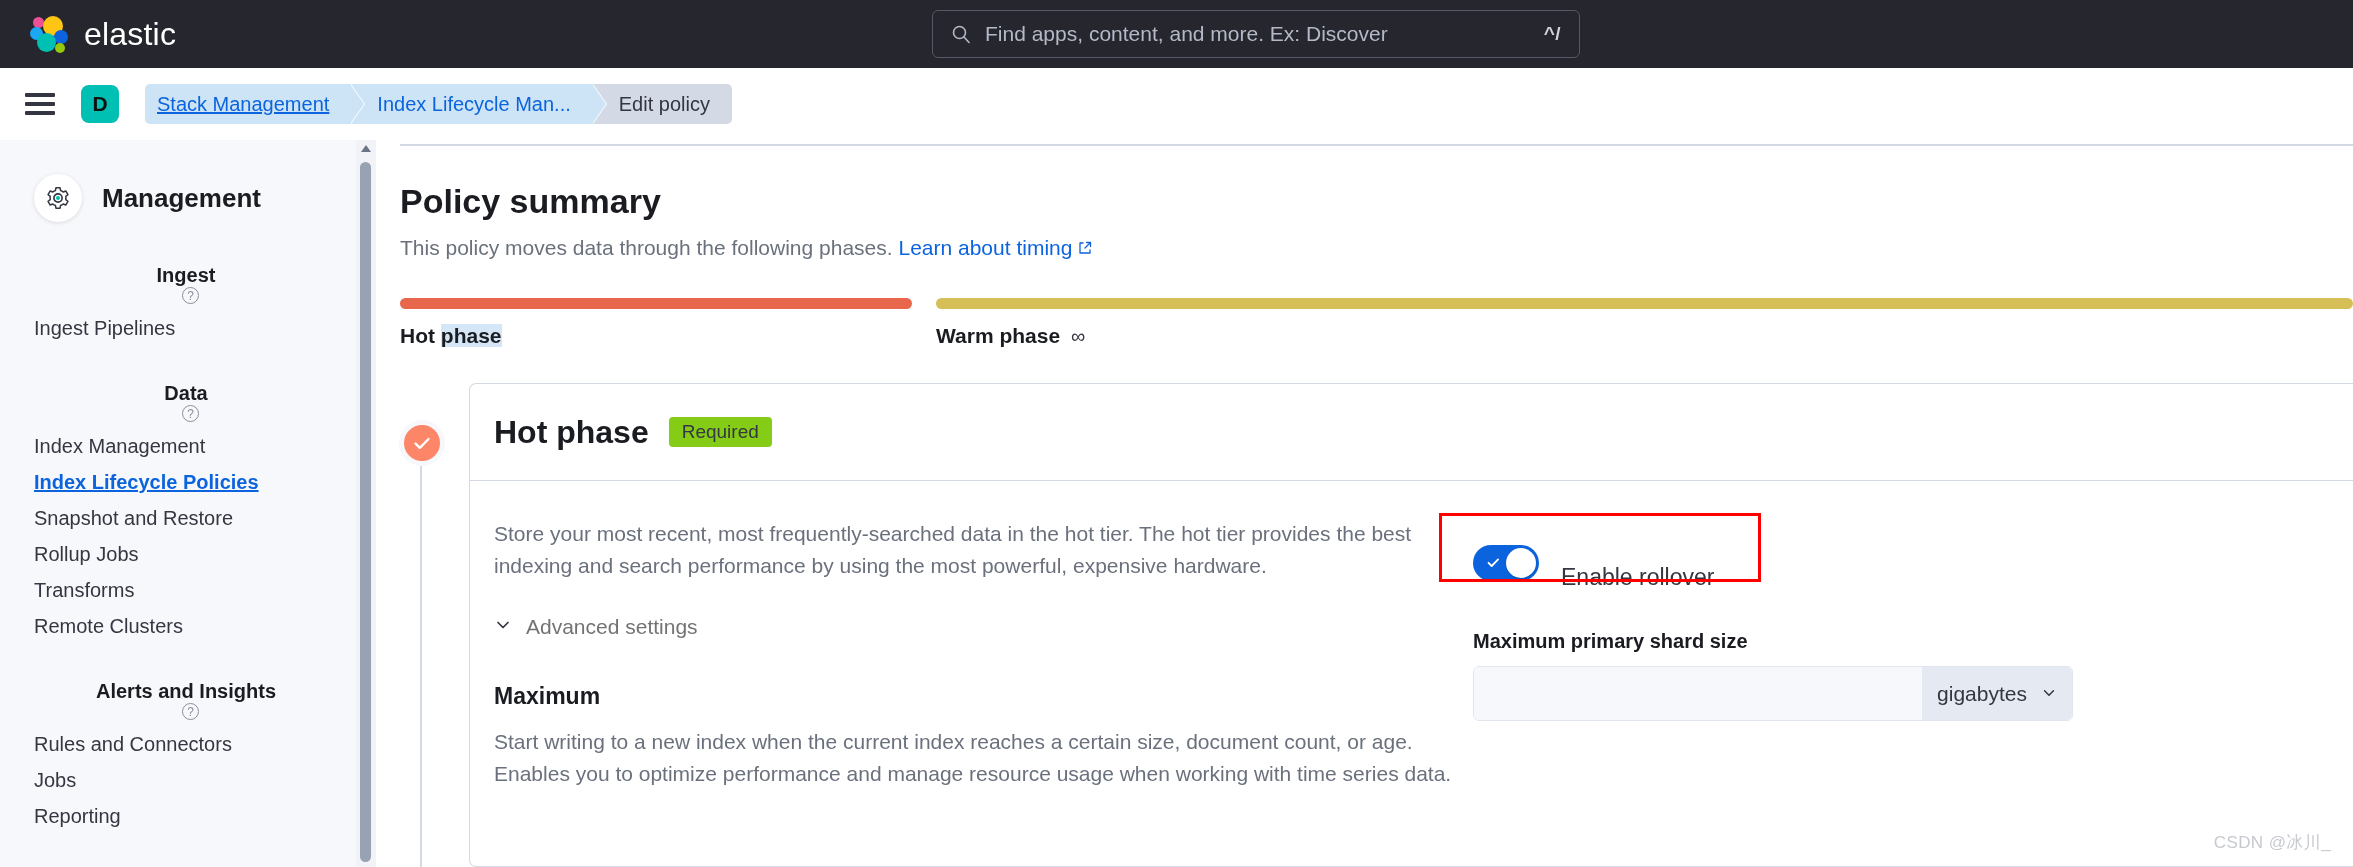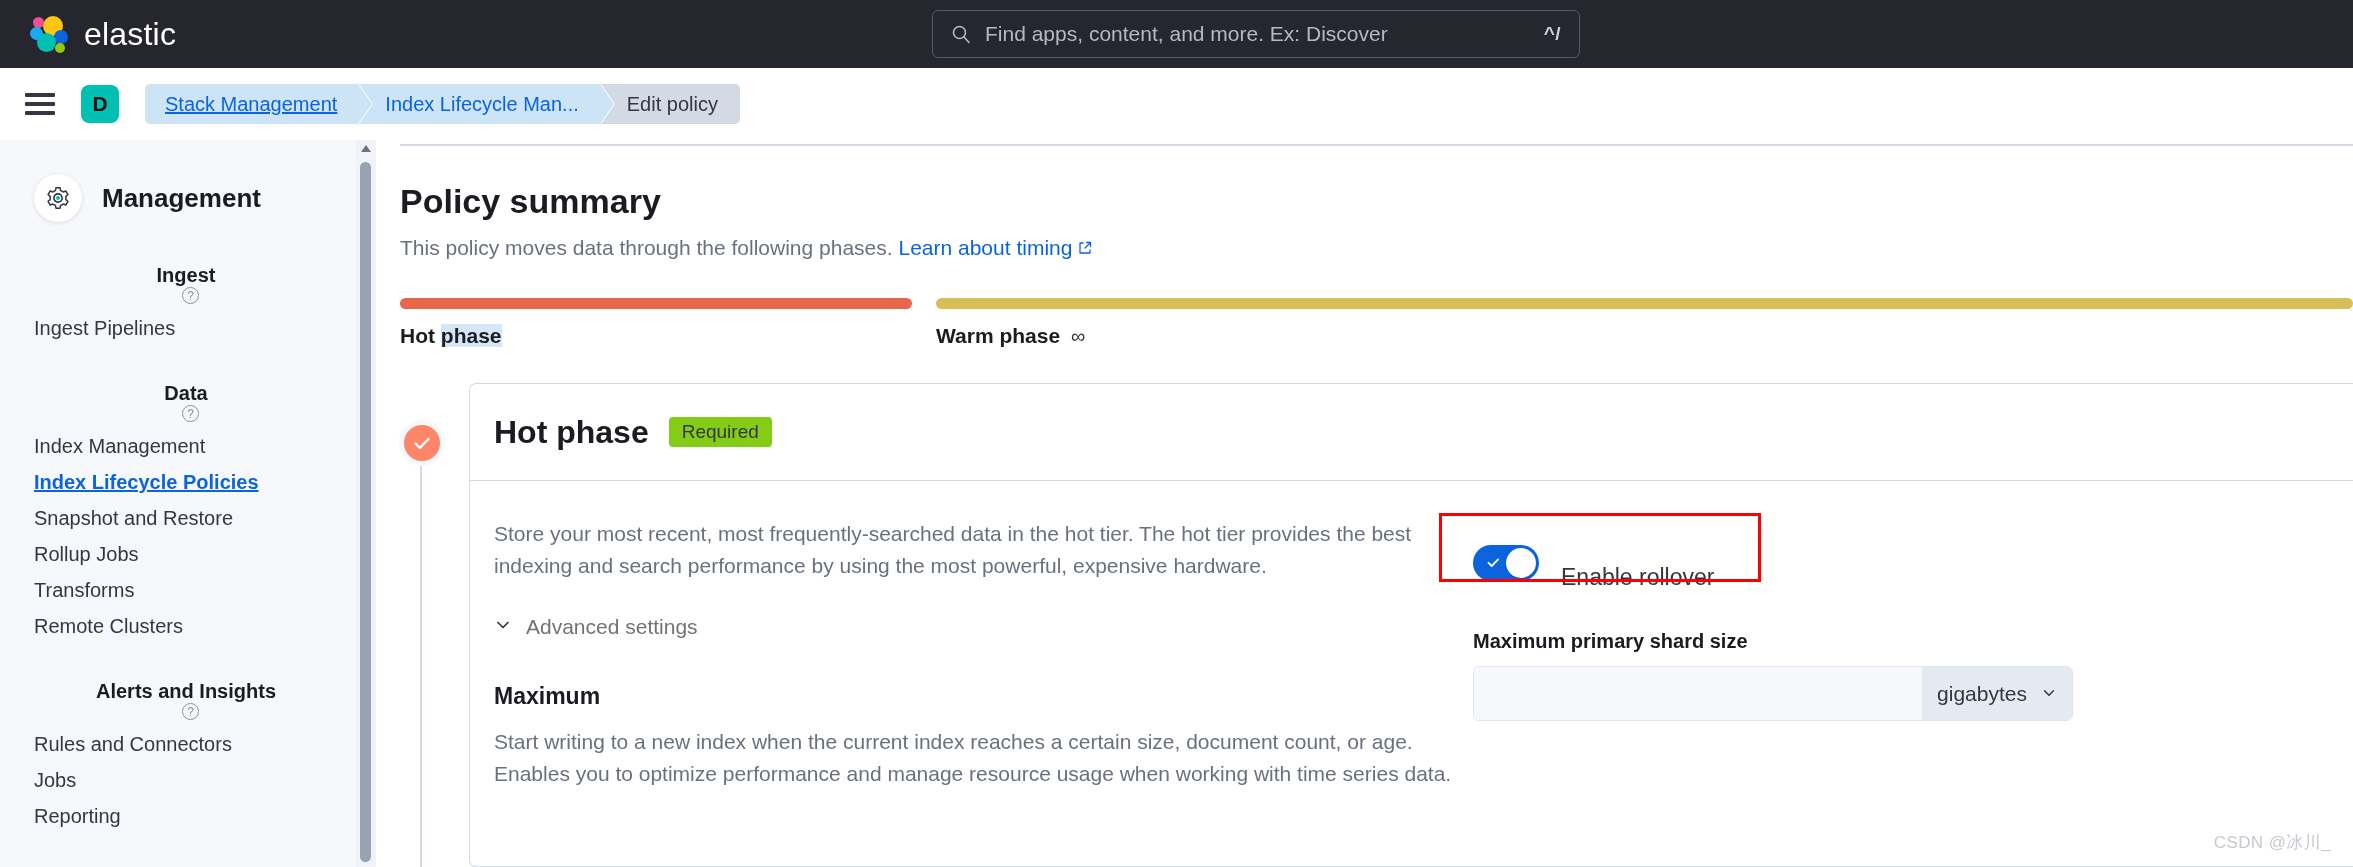--- a/index.html
+++ b/index.html
@@ -62,21 +62,21 @@
     display: flex; align-items: center; justify-content: center;
   }
   .crumbs { display: flex; align-items: center; margin-left: 26px; height: 40px; }
   .crumb {
     position: relative; height: 40px; display: flex; align-items: center;
     padding: 0 22px 0 26px; font-size: 20px; white-space: nowrap;
   }
   .crumb.blue  { background: #cce4f5; color: #0b64dd; }
   .crumb.blue.link { text-decoration: underline; cursor: pointer; }
   .crumb.gray  { background: #d3dae6; color: #343741; }
-  .crumb:first-child { border-radius: 5px 0 0 5px; padding-left: 20px; }
+  .crumb:first-child { border-radius: 5px 0 0 5px; padding-left: 12px; }
   .crumb:last-child  { border-radius: 0 5px 5px 0; }
   .crumb::after {
     content: ""; position: absolute; right: -13px; top: 0;
     width: 0; height: 0; z-index: 2;
     border-top: 20px solid transparent; border-bottom: 20px solid transparent;
   }
   .crumb.blue::after { border-left: 14px solid #cce4f5; }
   .crumb.gray::after { border-left: 14px solid #d3dae6; }
   .crumb:last-child::after { display: none; }
   .crumb::before {

